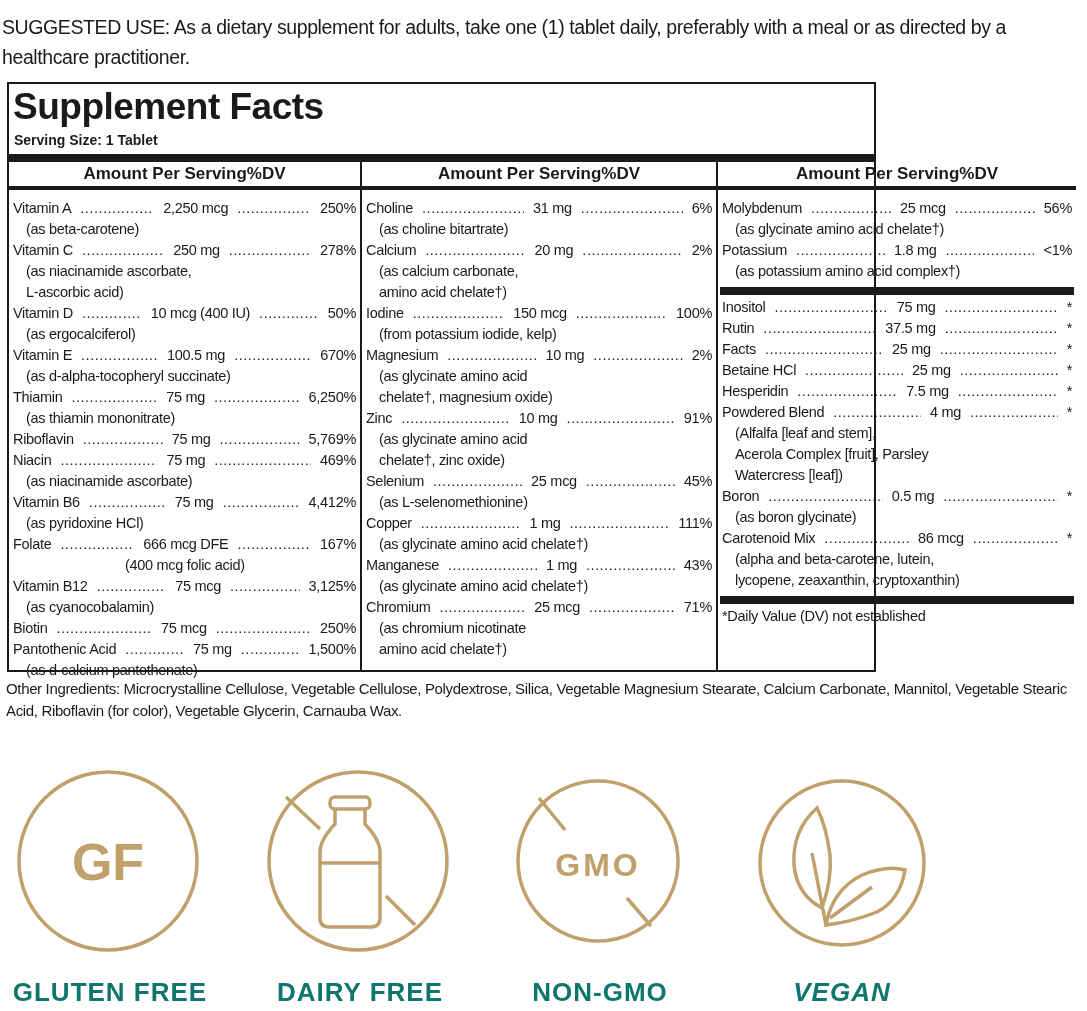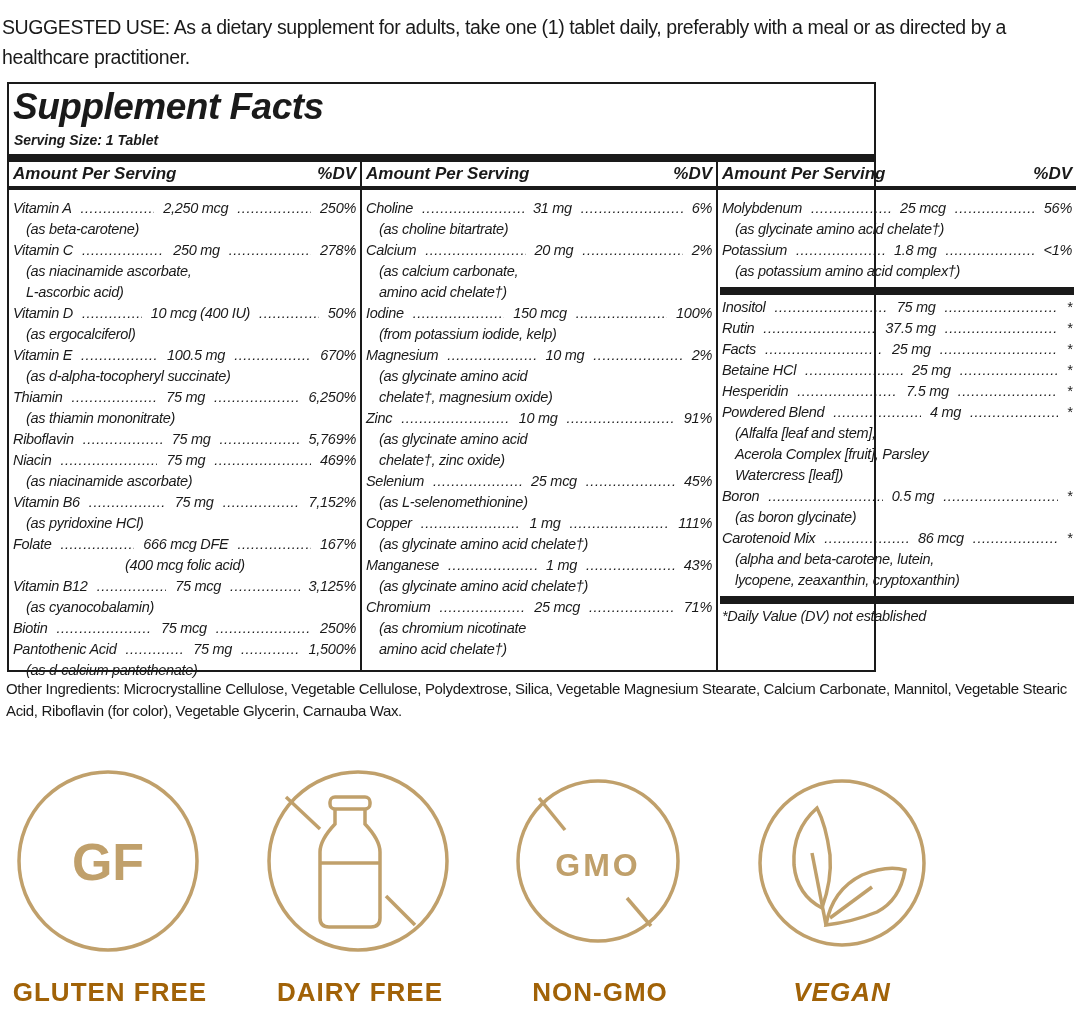--- a/index.html
+++ b/index.html
@@ -1,42 +1,42 @@
 <!DOCTYPE html>
 <html><head>
 <meta charset="utf-8">
 <style>
   html, body { margin:0; padding:0; background:#ffffff; }
   body { width:1087px; height:1011px; position:relative; overflow:hidden; font-family:"Liberation Sans", sans-serif; color:#1a1a1a; }
   .suggested { position:absolute; left:2px; top:2px; width:1085px; font-size:19.5px; line-height:30px; letter-spacing:-0.4px; font-family:"Liberation Sans Narrow","Liberation Sans", sans-serif;margin-top:10px; }
-  .panel { position:absolute; left:7px; top:82px; width:869px; height:590px; border:2px solid #1a1a1a; box-sizing:border-box;font-style:italic; }
+  .panel { position:absolute; left:7px; top:82px; width:869px; height:590px; border:2px solid #1a1a1a; box-sizing:border-box; }
   .title { position:absolute; left:4px; top:2px; font-size:37px; font-weight:bold; letter-spacing:-0.5px; }
   .serving { position:absolute; left:5px; top:48px; font-size:14px; font-weight:bold; }
   .thickbar { position:absolute; left:0; right:0; top:70px; height:8px; background:#1a1a1a; }
   .col { position:absolute; top:78px; bottom:0; }
   .col.c1 { left:0; width:351px; border-right:2px solid #1a1a1a; }
   .col.c2 { left:353px; width:354px; border-right:2px solid #1a1a1a; }
   .col.c3 { left:709px; width:358px; }
-  .colhead { height:24px; display:flex; justify-content:space-between; align-items:center; padding:0 4px 0 4px; font-weight:bold; font-size:17px; border-bottom:4px solid #1a1a1a; }
+  .colhead { height:24px; display:flex; justify-content:center; align-items:center; padding:0 4px 0 4px; font-weight:bold; font-size:17px; border-bottom:4px solid #1a1a1a; }
   .rows { padding:8px 4px 0 4px; font-size:14.5px; line-height:21px; letter-spacing:-0.3px; }
   .row { display:flex; align-items:center; white-space:nowrap;gap:8px; }
   .row .name { flex:0 0 auto; }
   .row .dots1, .row .dots2 { flex:1 1 auto; overflow:hidden; margin:0 1px; }
   .row .dots1::after, .row .dots2::after { content:"........................................................................................................"; letter-spacing:0.5px; }
   .row .amt { flex:0 0 auto; }
   .row .dv { flex:0 0 auto; text-align:right; }
   .sub { padding-left:13px; white-space:nowrap; }
   .sub.center { padding-left:112px; }
   .c3 .rowbar { height:8px; background:#1a1a1a; margin:5px -2px 2px -2px; }
   .footnote { font-size:14.5px; line-height:21px; }
   .other { position:absolute; left:6px; top:678px; width:1081px; font-size:15px; line-height:22px; letter-spacing:-0.35px; }
   .badges { position:absolute; left:0; top:740px; width:1087px; height:271px; }
   .badge { position:absolute; top:0; width:220px; height:271px; }
   .badge svg { position:absolute; left:0; top:0; }
-  .badge .label { position:absolute; left:0; right:0; top:237px; text-align:center; color:#a16207; font-weight:bold; font-size:26px; letter-spacing:1px; }
+  .badge .label { position:absolute; left:0; right:0; top:237px; text-align:center; color:#0f766e; font-weight:bold; font-size:26px; letter-spacing:1px; }
 </style>
 </head>
 <body>
 
 <div class="suggested">SUGGESTED USE: As a dietary supplement for adults, take one (1) tablet daily, preferably with a meal or as directed by a healthcare practitioner.</div>
 
 <div class="panel">
   <div class="title">Supplement Facts</div>
   <div class="serving">Serving Size: 1 Tablet</div>
   <div class="thickbar"></div>
@@ -101,21 +101,21 @@
           <span class="amt">75 mg</span>
           <span class="dots2"></span>
           <span class="dv">469%</span>
         </div>
         <div class="sub">(as niacinamide ascorbate)</div>
         <div class="row">
           <span class="name">Vitamin B6</span>
           <span class="dots1"></span>
           <span class="amt">75 mg</span>
           <span class="dots2"></span>
-          <span class="dv">7,152%</span>
+          <span class="dv">4,412%</span>
         </div>
         <div class="sub">(as pyridoxine HCl)</div>
         <div class="row">
           <span class="name">Folate</span>
           <span class="dots1"></span>
           <span class="amt">666 mcg DFE</span>
           <span class="dots2"></span>
           <span class="dv">167%</span>
         </div>
         <div class="sub center">(400 mcg folic acid)</div>

